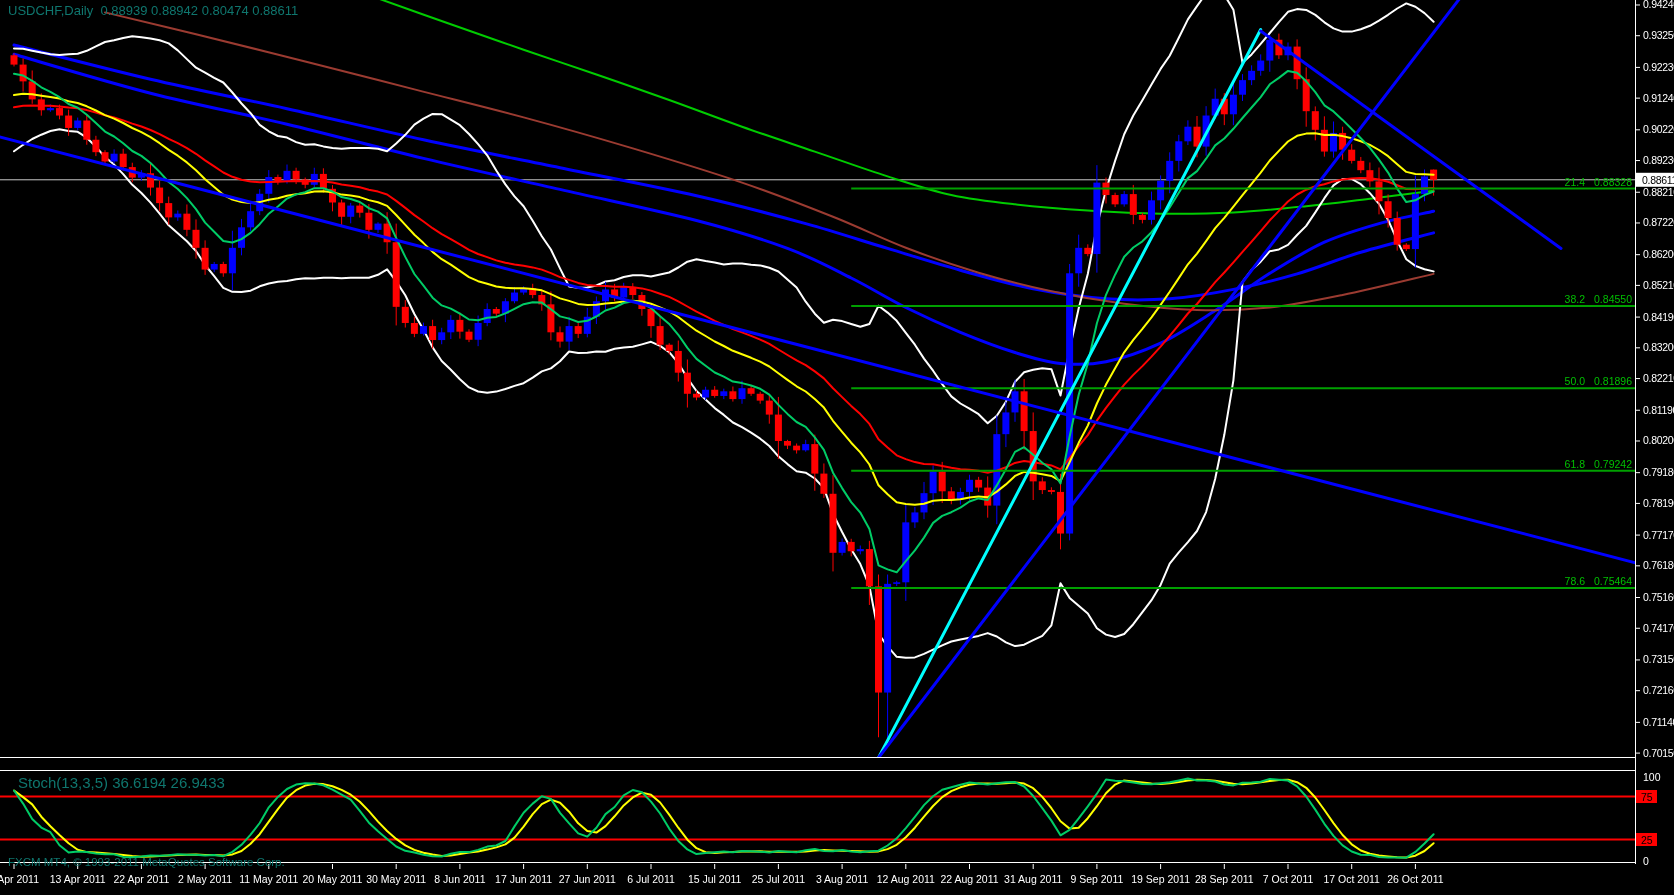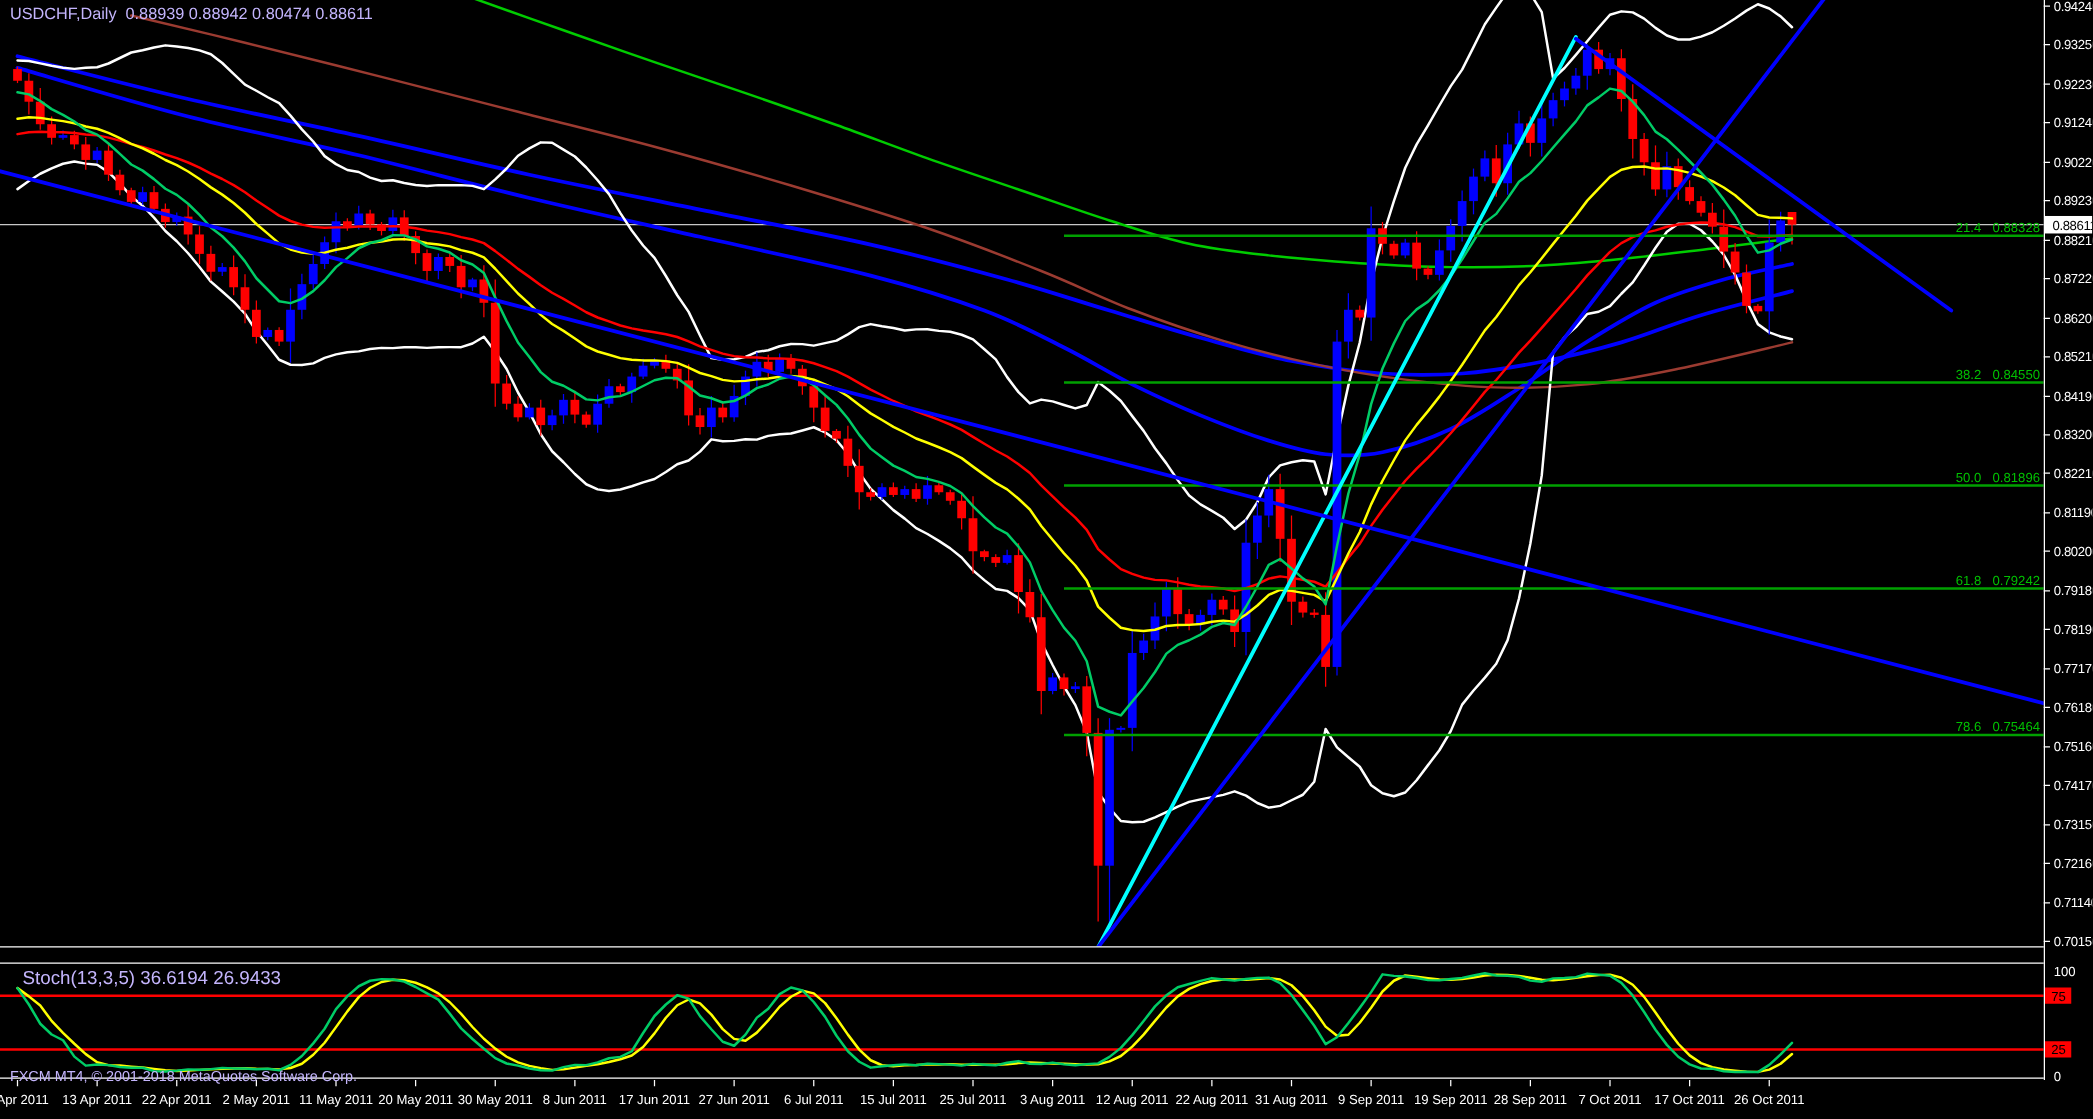--- a/index.html
+++ b/index.html
@@ -1,19 +1,19 @@
 <!DOCTYPE html>
 <html><head>
 <meta charset="utf-8">
 <style>
   html,body{margin:0;padding:0;background:#000;}
   .screen{position:relative;width:1674px;height:895px;background:#000;overflow:hidden;
           font-family:"Liberation Sans","DejaVu Sans",sans-serif;}
   .screen svg{display:block;position:absolute;left:0;top:0;}
-  .ovl{position:absolute;color:#c4b5fd;white-space:pre;z-index:5;}
+  .ovl{position:absolute;color:#0f766e;white-space:pre;z-index:5;}
   .title{left:8px;top:3px;font-size:13px;}
   .stochlabel{left:18px;top:774px;font-size:15px;}
   .copyright{left:8px;top:856px;font-size:11.5px;}
 </style>
 </head>
 <body>
 
 <div class="screen">
   <svg id="chart" width="1674" height="895">
       <defs>
@@ -500,14 +500,14 @@
         <line x1="1288" y1="864" x2="1288" y2="869" stroke="#FFFFFF" stroke-width="1"></line>
         <text x="1288" y="883" fill="#FFFFFF" font-size="10.5" text-anchor="middle" font-family="&quot;Liberation Sans&quot;,sans-serif">7 Oct 2011</text>
         <line x1="1351.7" y1="864" x2="1351.7" y2="869" stroke="#FFFFFF" stroke-width="1"></line>
         <text x="1351.7" y="883" fill="#FFFFFF" font-size="10.5" text-anchor="middle" font-family="&quot;Liberation Sans&quot;,sans-serif">17 Oct 2011</text>
         <line x1="1415.3999999999999" y1="864" x2="1415.3999999999999" y2="869" stroke="#FFFFFF" stroke-width="1"></line>
         <text x="1415.3999999999999" y="883" fill="#FFFFFF" font-size="10.5" text-anchor="middle" font-family="&quot;Liberation Sans&quot;,sans-serif">26 Oct 2011</text>
       </g>
     </svg>
   <div class="ovl title">USDCHF,Daily  0.88939 0.88942 0.80474 0.88611</div>
   <div class="ovl stochlabel">Stoch(13,3,5) 36.6194 26.9433</div>
-  <div class="ovl copyright">FXCM MT4, © 2001-2018 MetaQuotes Software Corp.</div>
+  <div class="ovl copyright">FXCM MT4, © 1993-2011 MetaQuotes Software Corp.</div>
 </div>
 
 </body></html>

